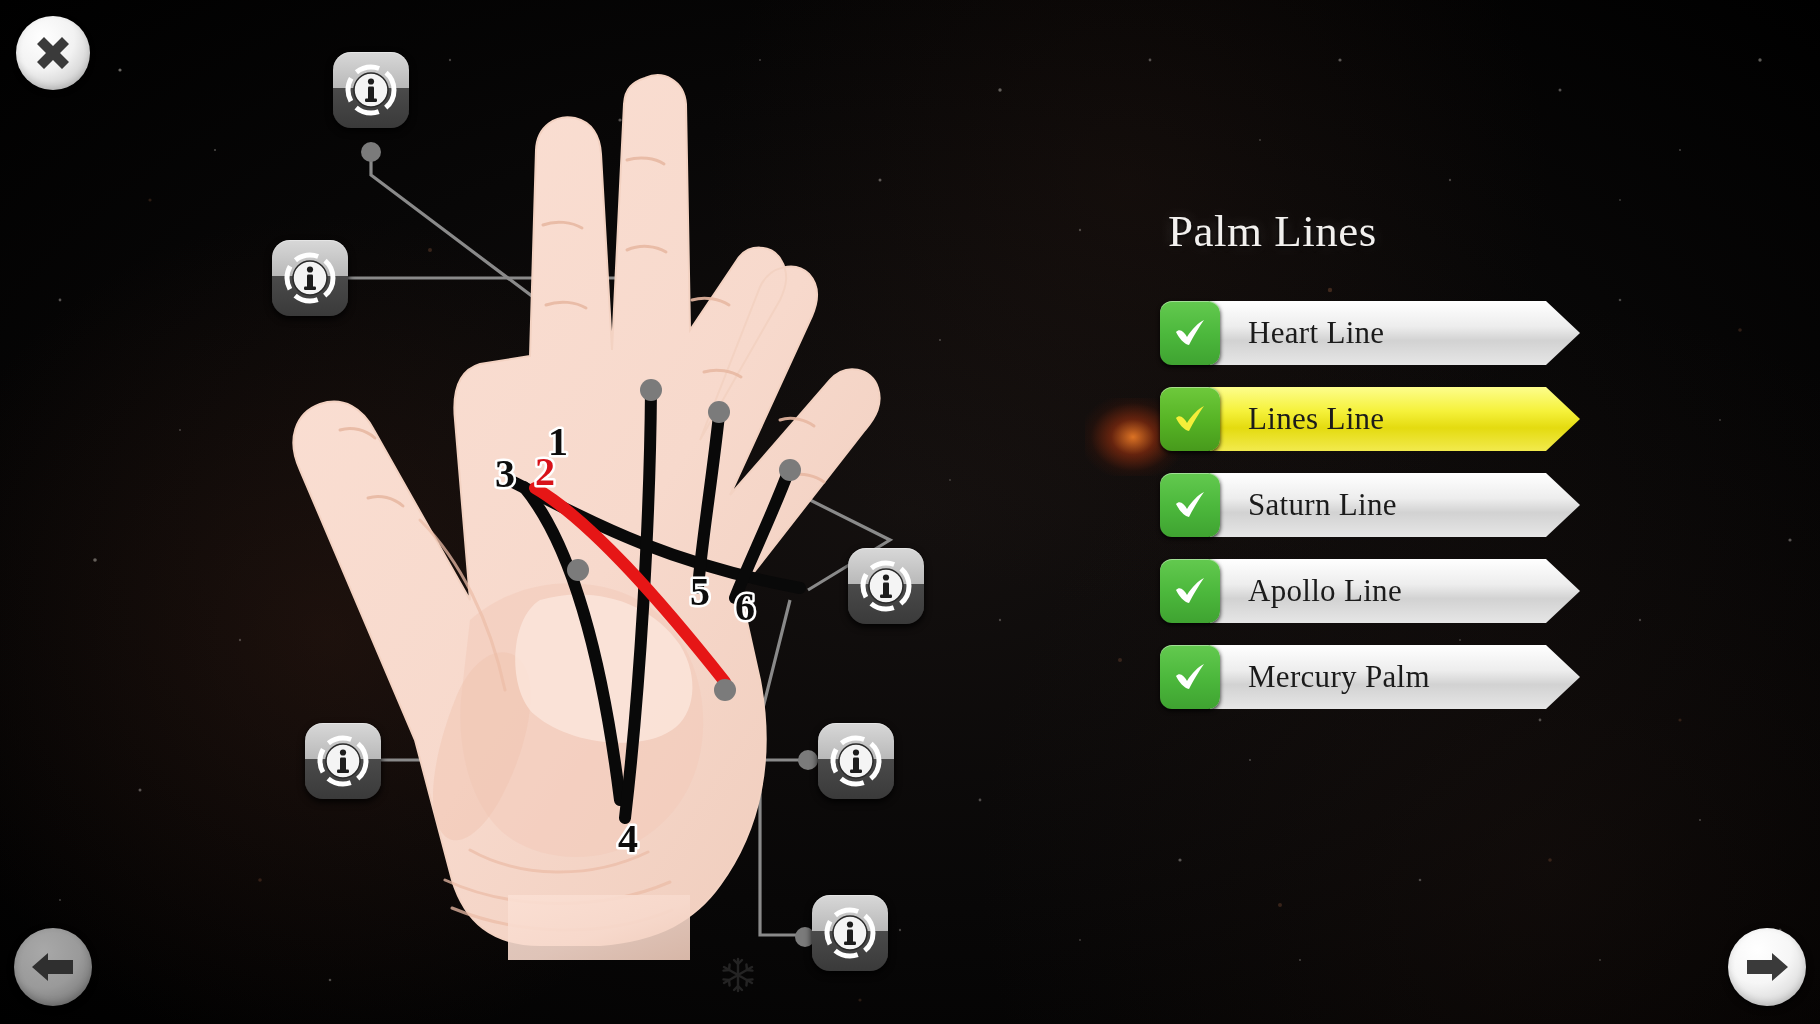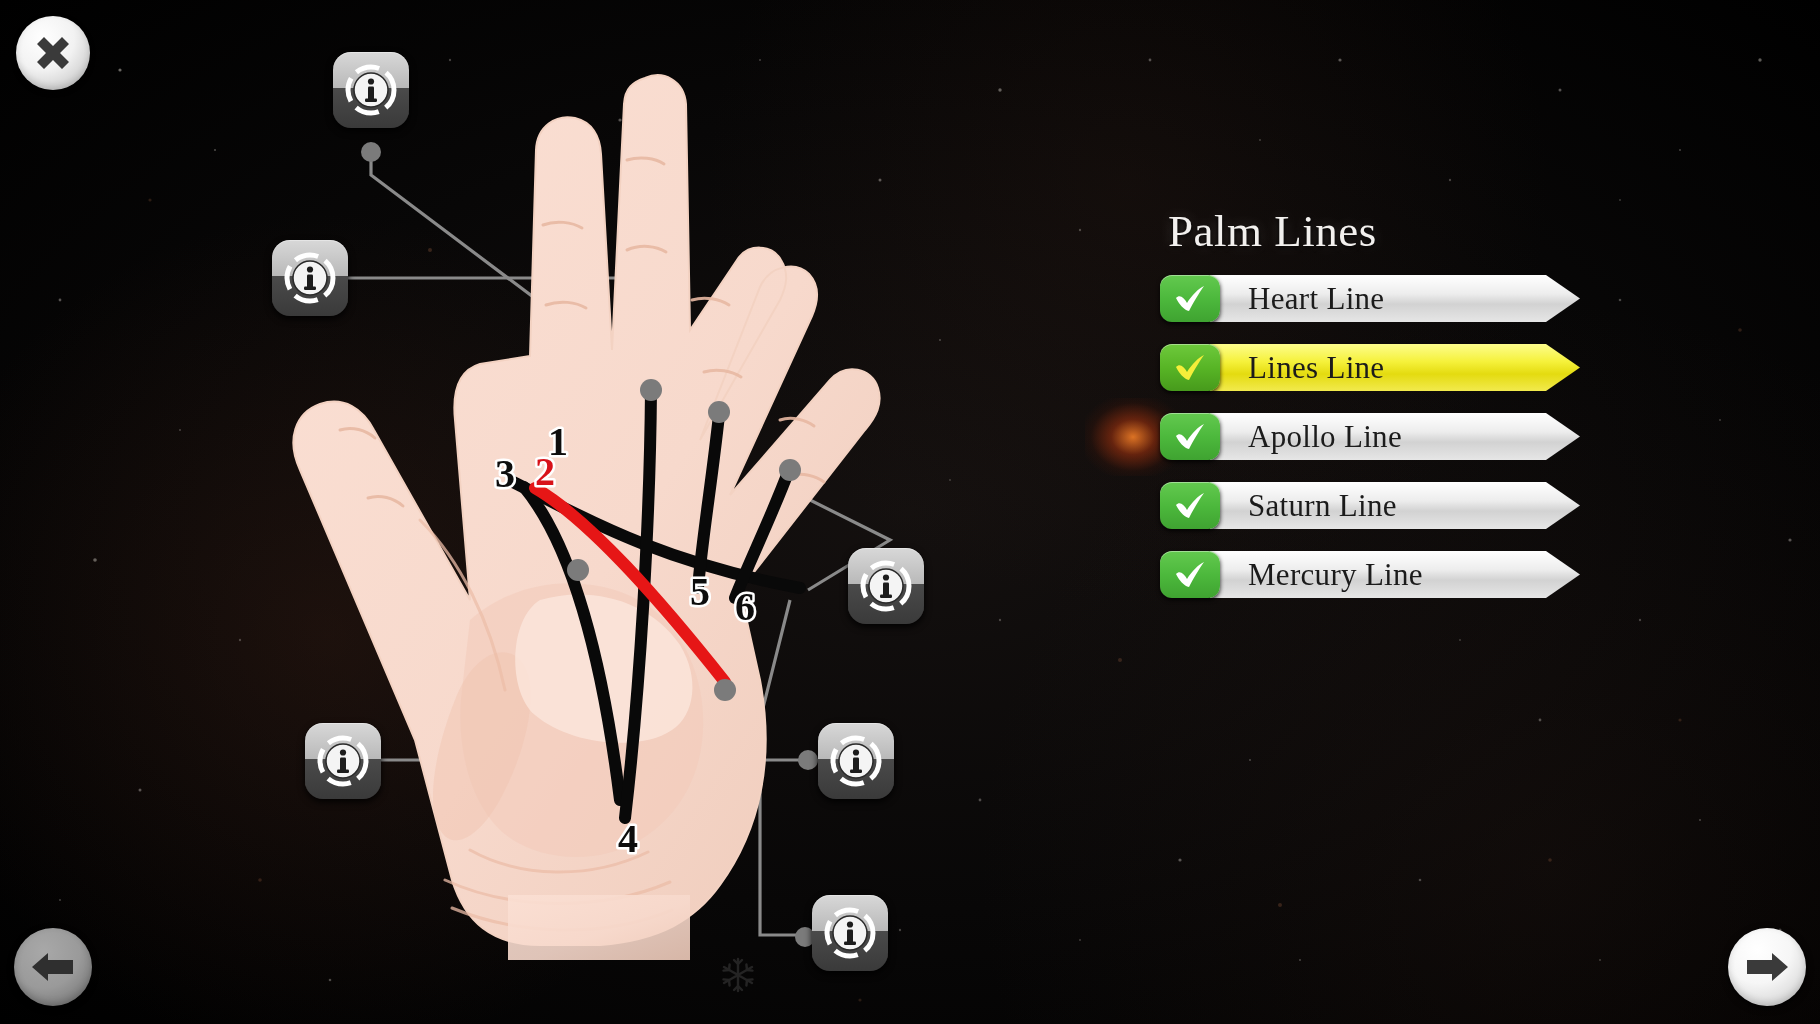--- a/index.html
+++ b/index.html
@@ -33,23 +33,23 @@
 
   
   .info-btn{position:absolute;width:76px;height:76px;border-radius:18px;cursor:pointer;
     background:linear-gradient(180deg,#d8d8d8 0%,#b9b9b9 47%,#4a4a4a 48%,#3a3a3a 100%);
     box-shadow:0 3px 7px rgba(0,0,0,.9), inset 0 1px 0 rgba(255,255,255,.35);
     display:flex;align-items:center;justify-content:center;}
   .info-btn svg{display:block;}
 
   
   #panel{position:absolute;left:1160px;top:205px;width:420px;}
-  #panel-title{font-size:45px;color:#f2f0ee;letter-spacing:.5px;margin:0 0 18px 0;padding-left:8px;
+  #panel-title{font-size:45px;color:#f2f0ee;letter-spacing:.5px;margin:0 0 44px 0;padding-left:8px;
     text-shadow:0 2px 4px rgba(0,0,0,.95), 0 0 14px rgba(255,255,255,.18);}
-  .line-row{position:relative;height:47px;margin-bottom:22px;display:flex;align-items:stretch;cursor:pointer;text-align:right;}
+  .line-row{position:relative;height:64px;margin-bottom:22px;display:flex;align-items:stretch;cursor:pointer;text-align:right;}
   .chk{width:60px;min-width:60px;border-radius:12px;position:relative;z-index:3;
     display:flex;align-items:center;justify-content:center;
     box-shadow:0 2px 4px rgba(0,0,0,.85), inset 0 1px 0 rgba(255,255,255,.4);}
   .chk.green{background:linear-gradient(180deg,#63c94f 0%,#4cb83c 52%,#3fa331 100%);}
   .chk.green-dark{background:linear-gradient(180deg,#6ec93c 0%,#57b425 52%,#479a1c 100%);}
   .plate{flex:1;position:relative;margin-left:-10px;display:flex;align-items:center;
     padding-left:38px;box-sizing:border-box;
     -webkit-clip-path:polygon(0 0, calc(100% - 34px) 0, 100% 50%, calc(100% - 34px) 100%, 0 100%);
     clip-path:polygon(0 0, calc(100% - 34px) 0, 100% 50%, calc(100% - 34px) 100%, 0 100%);
     filter:drop-shadow(0 2px 4px rgba(0,0,0,.85));}
@@ -383,40 +383,40 @@
     </div>
 
 
     <div class="line-row">
       <div class="chk green">
         <svg width="36" height="30" viewBox="0 0 36 30">
           <path fill="#ffffff" d="M4 14 C8 10, 12 14, 15 19 C20 11, 26 5, 32 2 C27 9, 21 19, 17 27 C12 26, 7 20, 4 14 Z"></path>
         </svg>
       </div>
       <div class="plate silver">
-        <span class="plate-label">Apollo Line</span>
+        <span class="plate-label">Saturn Line</span>
       </div>
     </div>
 
     <div class="line-row">
       <div class="chk green">
         <svg width="36" height="30" viewBox="0 0 36 30">
           <path fill="#ffffff" d="M4 14 C8 10, 12 14, 15 19 C20 11, 26 5, 32 2 C27 9, 21 19, 17 27 C12 26, 7 20, 4 14 Z"></path>
         </svg>
       </div>
       <div class="plate silver">
-        <span class="plate-label">Saturn Line</span>
+        <span class="plate-label">Apollo Line</span>
       </div>
     </div>
 
     <div class="line-row">
       <div class="chk green">
         <svg width="36" height="30" viewBox="0 0 36 30">
           <path fill="#ffffff" d="M4 14 C8 10, 12 14, 15 19 C20 11, 26 5, 32 2 C27 9, 21 19, 17 27 C12 26, 7 20, 4 14 Z"></path>
         </svg>
       </div>
       <div class="plate silver">
-        <span class="plate-label">Mercury Line</span>
+        <span class="plate-label">Mercury Palm</span>
       </div>
     </div>
   </div>
 
 </div>
 
 </body></html>

